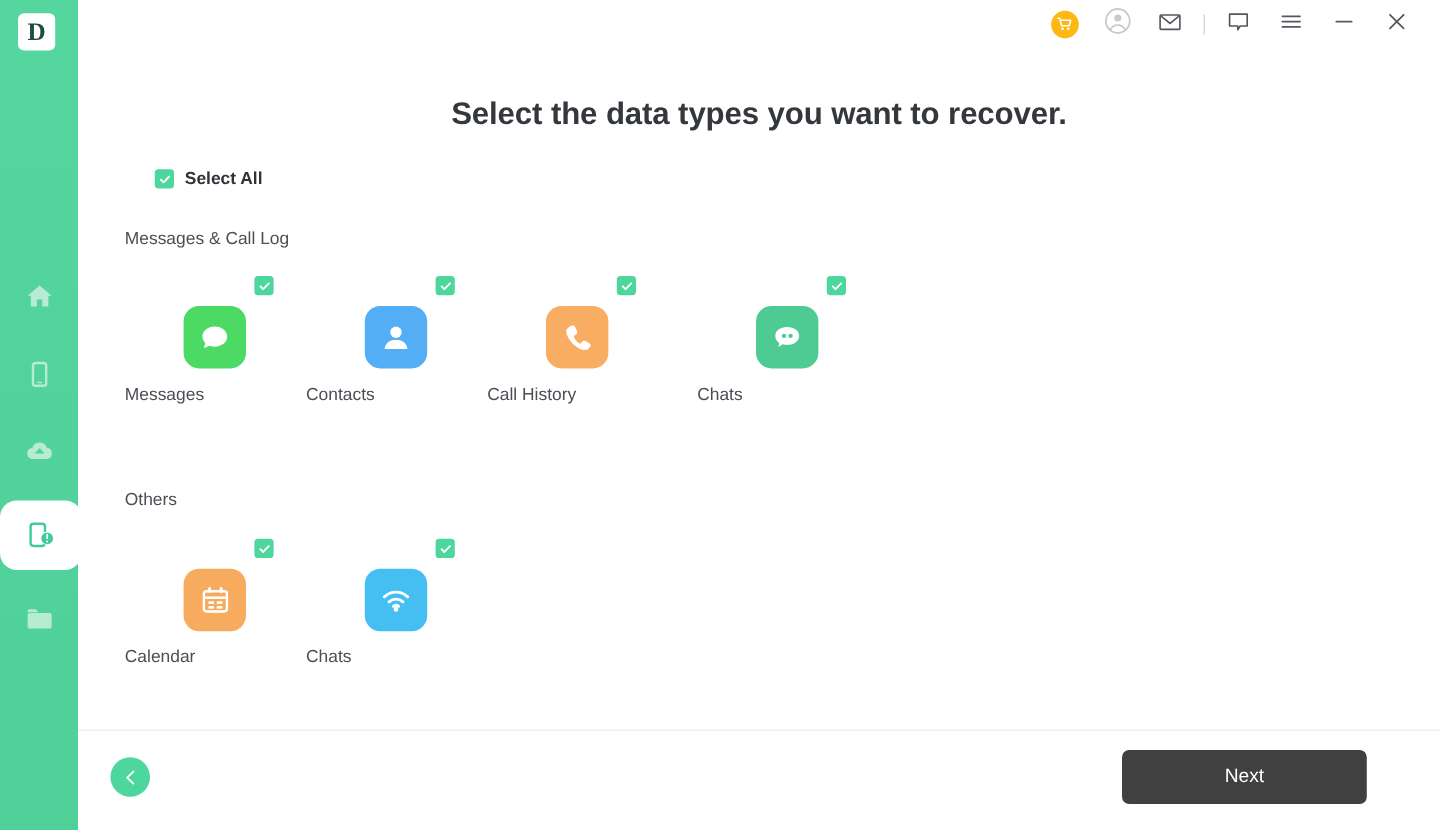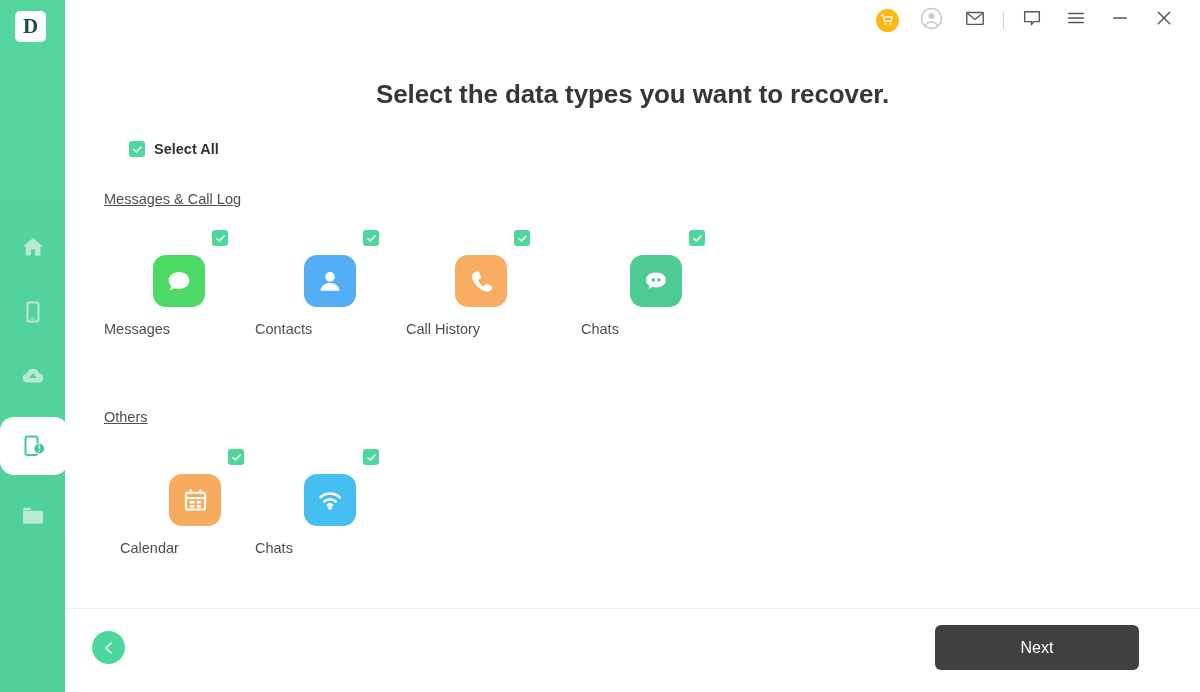--- a/index.html
+++ b/index.html
@@ -153,21 +153,20 @@
     justify-content: center;
     flex: none;
   }
   .cbox svg { display: block; }
 
   .section-title {
     position: absolute;
     left: 39px;
     font-size: 14.5px;
     color: #4a4f55;
-    text-decoration: underline;
   }
   #sec-title-0 { top: 191px; }
   #sec-title-1 { top: 409px; }
 
   
   .grid {
     position: absolute;
     left: 39px;
   }
   #grid-0 { top: 232px; }
@@ -455,21 +454,21 @@
           </span>
         </div>
         <div class="name">Chats</div>
       </div>
     </div>
 
     <div class="section-title" id="sec-title-1">Others</div>
 
     <div class="grid" id="grid-1">
 
-      <div class="cell" style="left:16px;">
+      <div class="cell" style="left:0px;">
         <div class="tile-wrap">
           <span class="cb cbox">
             <svg width="11" height="11" viewBox="0 0 12 12">
               <path d="M2.2 6.2 L4.7 8.7 L9.8 3.4" fill="none" stroke="#ffffff" stroke-width="1.7" stroke-linecap="round" stroke-linejoin="round"></path>
             </svg>
           </span>
           <span class="tile" style="background:#f7ab5e;">
             <svg width="29" height="29" viewBox="0 0 32 32">
               <rect x="5.4" y="7.4" width="21.2" height="18.6" rx="2.4" fill="none" stroke="#ffffff" stroke-width="2.2"></rect>
               <line x1="5.4" y1="13.4" x2="26.6" y2="13.4" stroke="#ffffff" stroke-width="2.2"></line>

